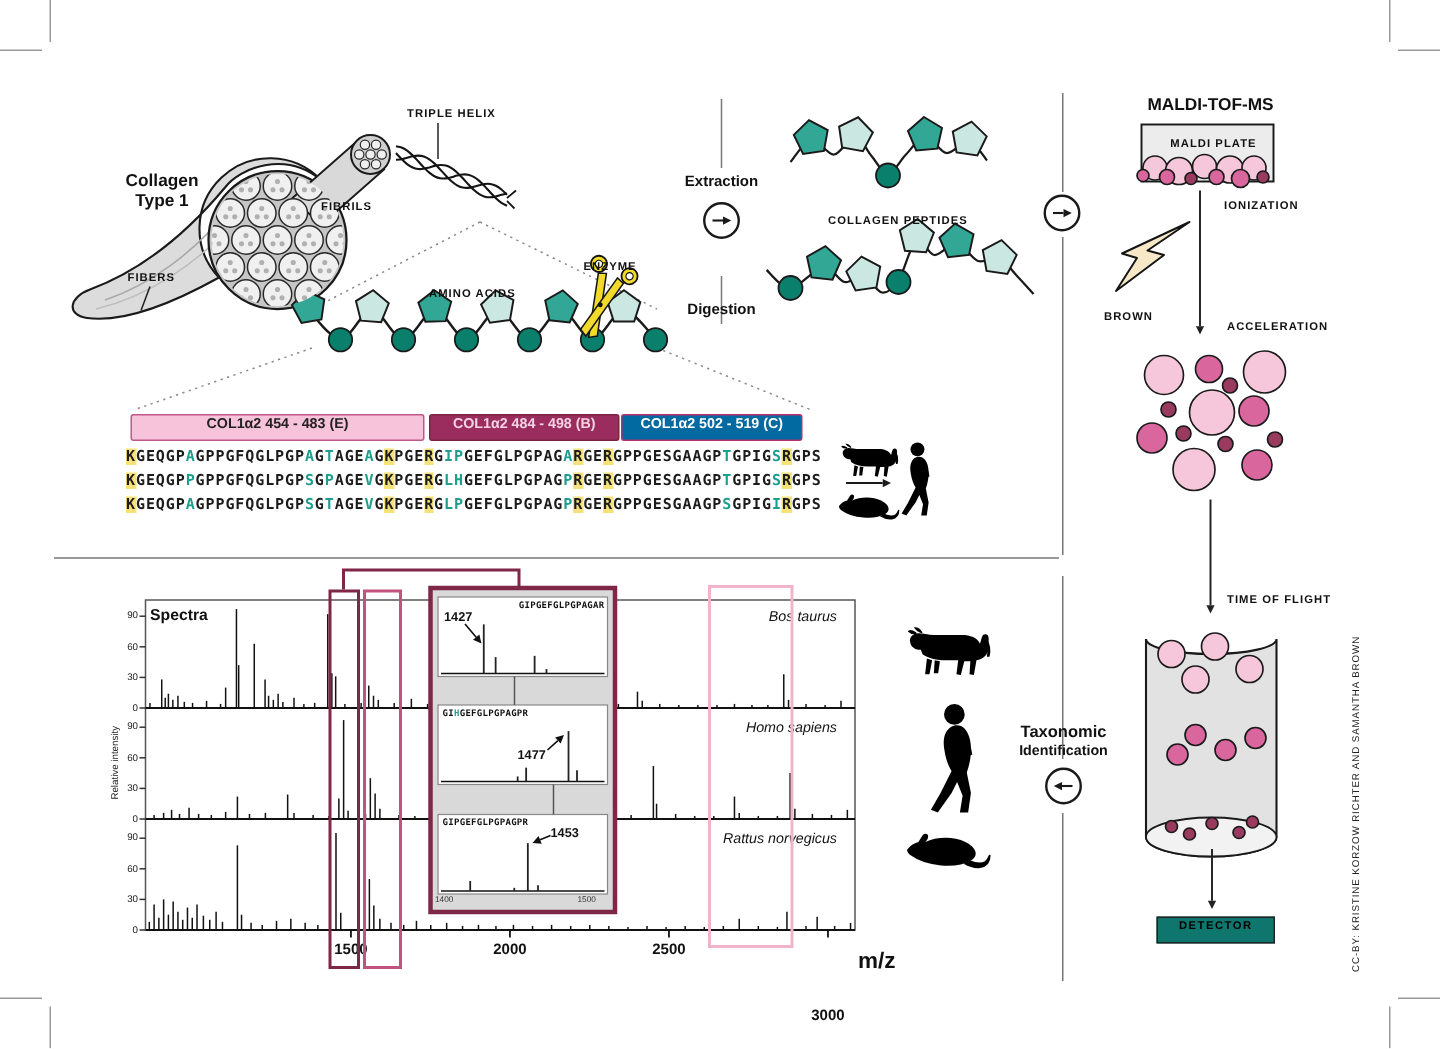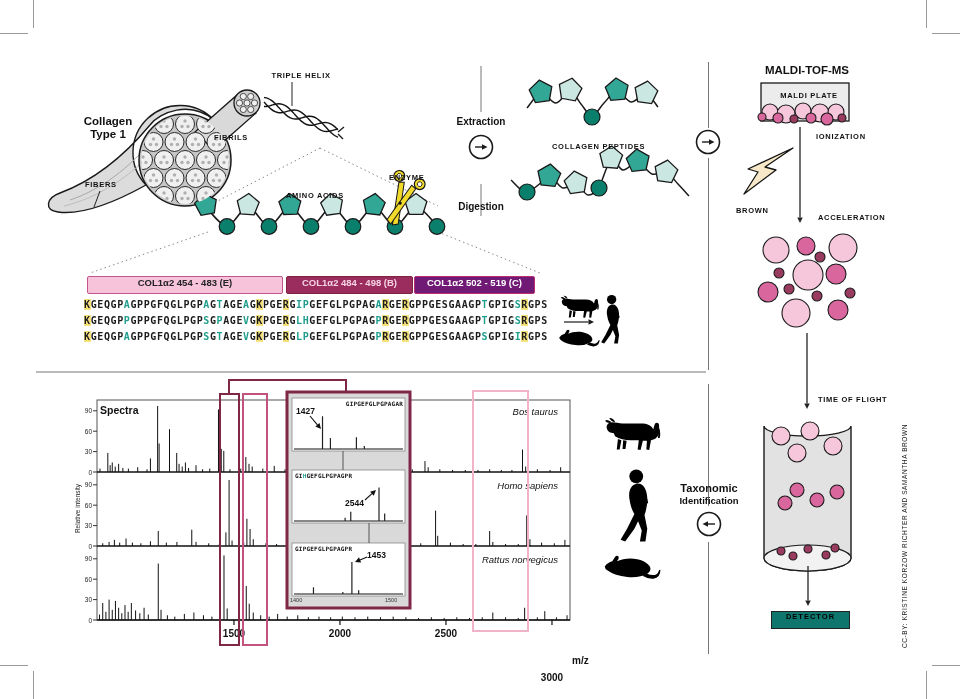--- a/index.html
+++ b/index.html
@@ -573,33 +573,33 @@
   <div class="abs tag" style="left:736px;top:206px;">BROWN</div>
   <div class="abs tag" style="left:818px;top:213px;">ACCELERATION</div>
   <div class="abs tag" style="left:818px;top:395px;">TIME OF FLIGHT</div>
   <div id="detectorbox">DETECTOR</div>
 
   <div class="abs mid" style="left:666px;top:482px;width:86px;text-align:center;font-size:11px;">Taxonomic</div>
   <div class="abs mid" style="left:666px;top:495px;width:86px;text-align:center;font-size:9.5px;">Identification</div>
 
   <div class="regbox" id="reg0" style="left: 87px; top: 276px; width: 194px; background: rgb(246, 195, 218); border-color: rgb(194, 85, 140); color: rgb(34, 34, 34);">COL1α2 454 - 483 (E)</div>
   <div class="regbox" id="reg1" style="left: 286px; top: 276px; width: 125px; background: rgb(155, 44, 94); border-color: rgb(126, 36, 64); color: rgb(246, 211, 228);">COL1α2 484 - 498 (B)</div>
-  <div class="regbox" id="reg2" style="left: 414px; top: 276px; width: 119px; background: #701a75; border-color: rgb(183, 47, 111); color: rgb(255, 255, 255);">COL1α2 502 - 519 (C)</div>
+  <div class="regbox" id="reg2" style="left: 414px; top: 276px; width: 119px; background: #0369a1; border-color: rgb(183, 47, 111); color: rgb(255, 255, 255);">COL1α2 502 - 519 (C)</div>
   <div id="seqrows">
       <div class="seqrow" style="top: 299px;"><span class="y">K</span><span>G</span><span>E</span><span>Q</span><span>G</span><span>P</span><span class="v">A</span><span>G</span><span>P</span><span>P</span><span>G</span><span>F</span><span>Q</span><span>G</span><span>L</span><span>P</span><span>G</span><span>P</span><span class="v">A</span><span>G</span><span class="v">T</span><span>A</span><span>G</span><span>E</span><span class="v">A</span><span>G</span><span class="y">K</span><span>P</span><span>G</span><span>E</span><span class="y">R</span><span>G</span><span class="v">I</span><span class="v">P</span><span>G</span><span>E</span><span>F</span><span>G</span><span>L</span><span>P</span><span>G</span><span>P</span><span>A</span><span>G</span><span class="v">A</span><span class="y">R</span><span>G</span><span>E</span><span class="y">R</span><span>G</span><span>P</span><span>P</span><span>G</span><span>E</span><span>S</span><span>G</span><span>A</span><span>A</span><span>G</span><span>P</span><span class="v">T</span><span>G</span><span>P</span><span>I</span><span>G</span><span class="v">S</span><span class="y">R</span><span>G</span><span>P</span><span>S</span></div>
       <div class="seqrow" style="top: 315px;"><span class="y">K</span><span>G</span><span>E</span><span>Q</span><span>G</span><span>P</span><span class="v">P</span><span>G</span><span>P</span><span>P</span><span>G</span><span>F</span><span>Q</span><span>G</span><span>L</span><span>P</span><span>G</span><span>P</span><span class="v">S</span><span>G</span><span class="v">P</span><span>A</span><span>G</span><span>E</span><span class="v">V</span><span>G</span><span class="y">K</span><span>P</span><span>G</span><span>E</span><span class="y">R</span><span>G</span><span class="v">L</span><span class="v">H</span><span>G</span><span>E</span><span>F</span><span>G</span><span>L</span><span>P</span><span>G</span><span>P</span><span>A</span><span>G</span><span class="v">P</span><span class="y">R</span><span>G</span><span>E</span><span class="y">R</span><span>G</span><span>P</span><span>P</span><span>G</span><span>E</span><span>S</span><span>G</span><span>A</span><span>A</span><span>G</span><span>P</span><span class="v">T</span><span>G</span><span>P</span><span>I</span><span>G</span><span class="v">S</span><span class="y">R</span><span>G</span><span>P</span><span>S</span></div>
       <div class="seqrow" style="top: 331px;"><span class="y">K</span><span>G</span><span>E</span><span>Q</span><span>G</span><span>P</span><span class="v">A</span><span>G</span><span>P</span><span>P</span><span>G</span><span>F</span><span>Q</span><span>G</span><span>L</span><span>P</span><span>G</span><span>P</span><span class="v">S</span><span>G</span><span class="v">T</span><span>A</span><span>G</span><span>E</span><span class="v">V</span><span>G</span><span class="y">K</span><span>P</span><span>G</span><span>E</span><span class="y">R</span><span>G</span><span class="v">L</span><span class="v">P</span><span>G</span><span>E</span><span>F</span><span>G</span><span>L</span><span>P</span><span>G</span><span>P</span><span>A</span><span>G</span><span class="v">P</span><span class="y">R</span><span>G</span><span>E</span><span class="y">R</span><span>G</span><span>P</span><span>P</span><span>G</span><span>E</span><span>S</span><span>G</span><span>A</span><span>A</span><span>G</span><span>P</span><span class="v">S</span><span>G</span><span>P</span><span>I</span><span>G</span><span class="v">I</span><span class="y">R</span><span>G</span><span>P</span><span>S</span></div>
     </div>
 
   <div class="abs mid" style="left:100px;top:404px;font-size:10.5px;">Spectra</div>
   <div id="ylab">Relative intensity</div>
   <div class="abs it" style="left:438px;top:406px;width:120px;text-align:right;">Bos taurus</div>
   <div class="abs it" style="left:438px;top:480px;width:120px;text-align:right;">Homo sapiens</div>
   <div class="abs it" style="left:438px;top:554px;width:120px;text-align:right;">Rattus norvegicus</div>
-  <div class="abs mid" style="left:572px;top:655px;font-size:10px;">m/z</div>
+  <div class="abs mid" style="left:572px;top:632px;font-size:15px;">m/z</div>
   <div id="xticks">
       <div class="tick" style="left: 213.96px; top: 628px;">1500</div>
       <div class="tick" style="left: 319.966px; top: 628px;">2000</div>
       <div class="tick" style="left: 425.973px; top: 628px;">2500</div>
       <div class="tick" style="left: 531.979px; top: 628px; margin-top: 44px;">3000</div>
     </div>
   <div id="yticks">
       <div class="ytick" style="left: 78px; top: 468.5px;">0</div>
       <div class="ytick" style="left: 78px; top: 448.1px;">30</div>
       <div class="ytick" style="left: 78px; top: 427.7px;">60</div>
@@ -613,21 +613,21 @@
       <div class="ytick" style="left: 78px; top: 575.7px;">60</div>
       <div class="ytick" style="left: 78px; top: 555.3px;">90</div>
     </div>
 
   <div id="insetseqs">
       <div class="insetseq" style="left: 294px; width: 109px; text-align: right; top: 400px;"><span>G</span><span>I</span><span>P</span><span>G</span><span>E</span><span>F</span><span>G</span><span>L</span><span>P</span><span>G</span><span>P</span><span>A</span><span>G</span><span>A</span><span>R</span></div>
       <div class="insetseq" style="left: 295px; top: 472px;"><span>G</span><span>I</span><span class="v">H</span><span>G</span><span>E</span><span>F</span><span>G</span><span>L</span><span>P</span><span>G</span><span>P</span><span>A</span><span>G</span><span>P</span><span>R</span></div>
       <div class="insetseq" style="left: 295px; top: 545px;"><span>G</span><span>I</span><span>P</span><span>G</span><span>E</span><span>F</span><span>G</span><span>L</span><span>P</span><span>G</span><span>P</span><span>A</span><span>G</span><span>P</span><span>R</span></div>
     </div>
   <div class="peaklbl" style="left:296px;top:406px;">1427</div>
-  <div class="peaklbl" style="left:345px;top:498px;">2544</div>
+  <div class="peaklbl" style="left:345px;top:498px;">1477</div>
   <div class="peaklbl" style="left:367px;top:550px;">1453</div>
   <div class="abs" style="left:290px;top:597px;font-size:5.5px;color:#333;">1400</div>
   <div class="abs" style="left:385px;top:597px;font-size:5.5px;color:#333;">1500</div>
 
   <div id="credit">CC-BY: KRISTINE KORZOW RICHTER AND SAMANTHA BROWN</div>
 
   <div id="hlrects">
       <div class="hlrect" style="left: 219.119px; top: 393px; width: 17.385px; height: 249px; border: 2.5px solid rgb(126, 39, 71);"></div>
       <div class="hlrect" style="left: 242.441px; top: 393px; width: 21.2013px; height: 249px; border: 2.5px solid rgb(194, 83, 127);"></div>
       <div class="hlrect" style="left: 472.05px; top: 390px; width: 53.0031px; height: 238px; border: 2.5px solid rgb(240, 179, 202);"></div>

